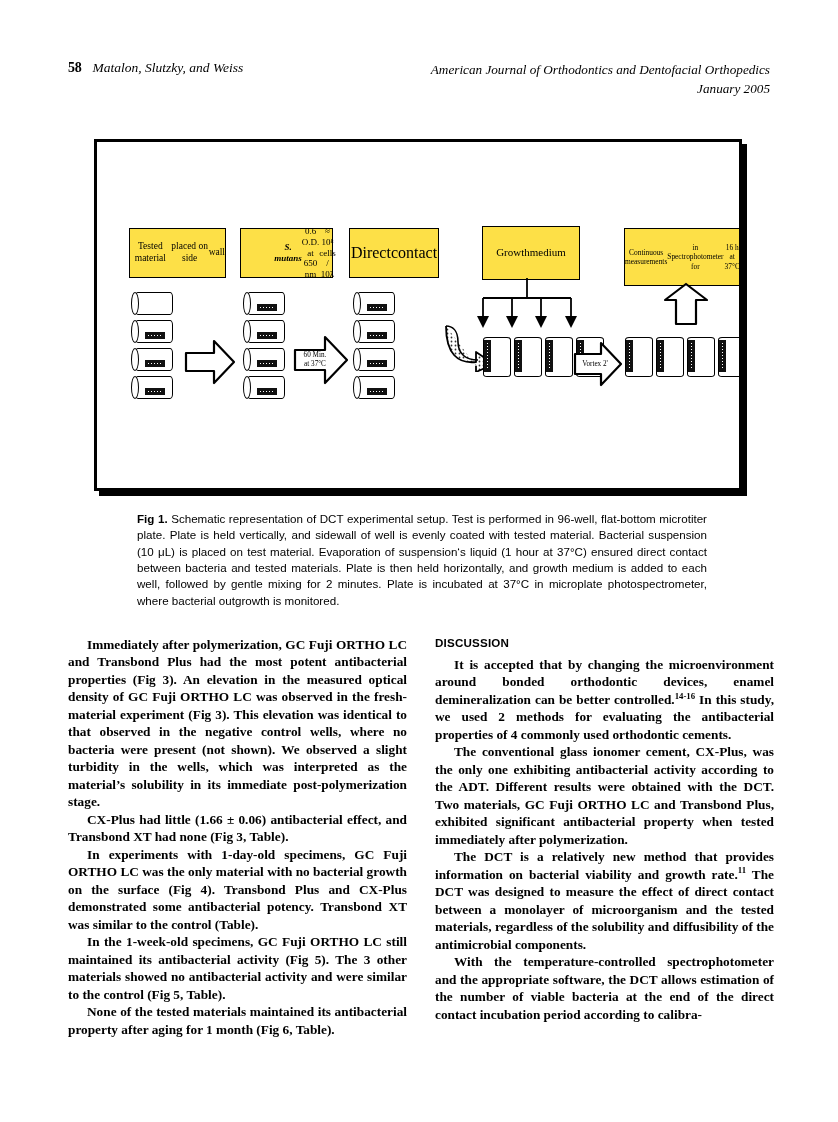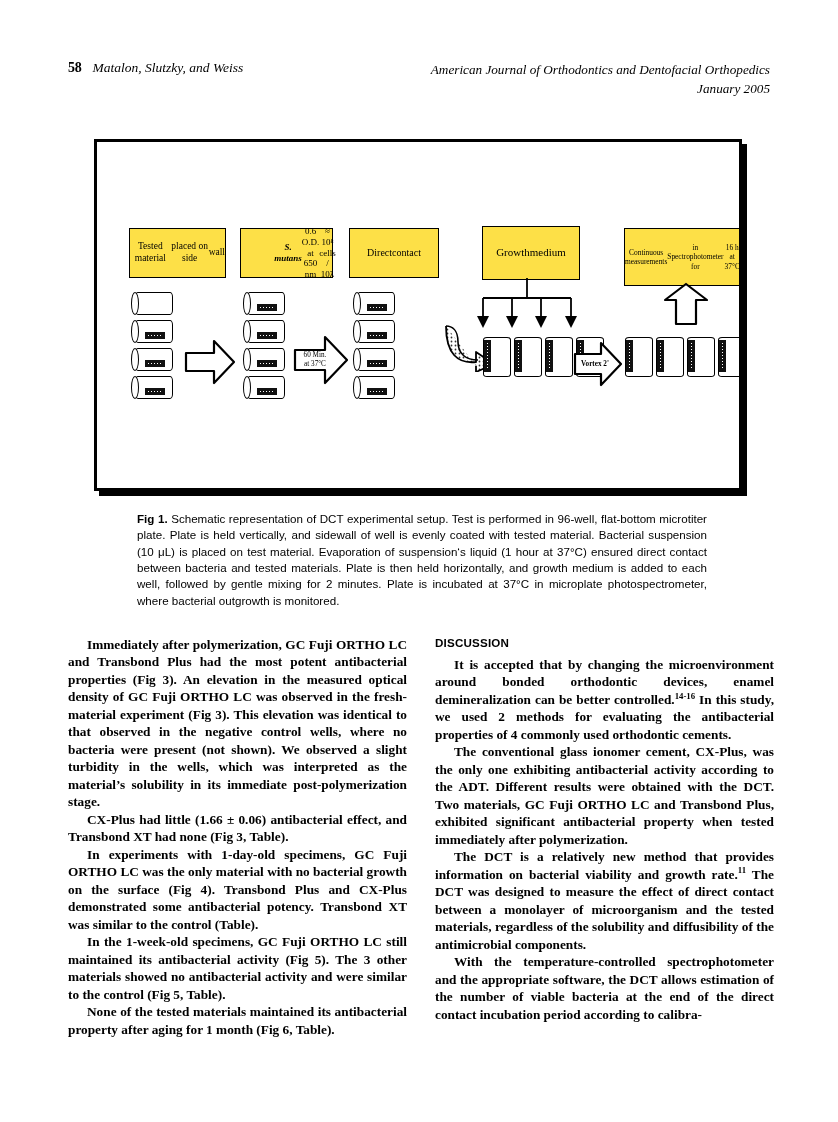--- a/index.html
+++ b/index.html
@@ -49,21 +49,21 @@
     box-sizing:border-box;
     display:flex; flex-direction:row;
     align-items:center; justify-content:center;
     text-align:center;
     font-family:"Liberation Serif", serif;
     color:#000;
   }
   .dbox span { display:block; line-height:1.22; }
   .b1 { left:32px; top:86px; width:97px; height:50px; font-size:9.5px; }
   .b2 { left:143px; top:86px; width:93px; height:50px; font-size:9px;padding-left:37px; }
-  .b3 { left:252px; top:86px; width:90px; height:50px; font-size:10px; }
+  .b3 { left:252px; top:86px; width:90px; height:50px; font-size:16px; }
   .b4 { left:385px; top:84px; width:98px; height:54px; font-size:11px; }
   .b5 { left:527px; top:86px; width:118px; height:58px; font-size:7.4px;text-align:center; }
   .ital { font-style:italic; font-weight:bold; }
 
   
   .vstack { position:absolute; width:44px; }
   .vwell {
     position:relative; width:44px; height:27px;
     margin-bottom:1px;
     box-sizing:border-box;
@@ -121,21 +121,21 @@
   
   .barrow { position:absolute; }
   .barrow svg { display:block; }
   .barrow .albl {
     position:absolute; left:5px; top:50%; transform:translateY(-50%);
     width:34px; text-align:center;
     font-size:7.2px; line-height:1.2;
   }
   .a1 { left:87px; top:196px; }
   .a2 { left:196px; top:192px; }
-  .a3 { left:476px; top:198px;font-weight:bold; }
+  .a3 { left:476px; top:198px; }
 
   
   .flip { position:absolute; left:345px; top:178px; }
 
   
   .manifold { position:absolute; left:378px; top:136px; }
 
   
   .upar { position:absolute; left:566px; top:140px; }
 

